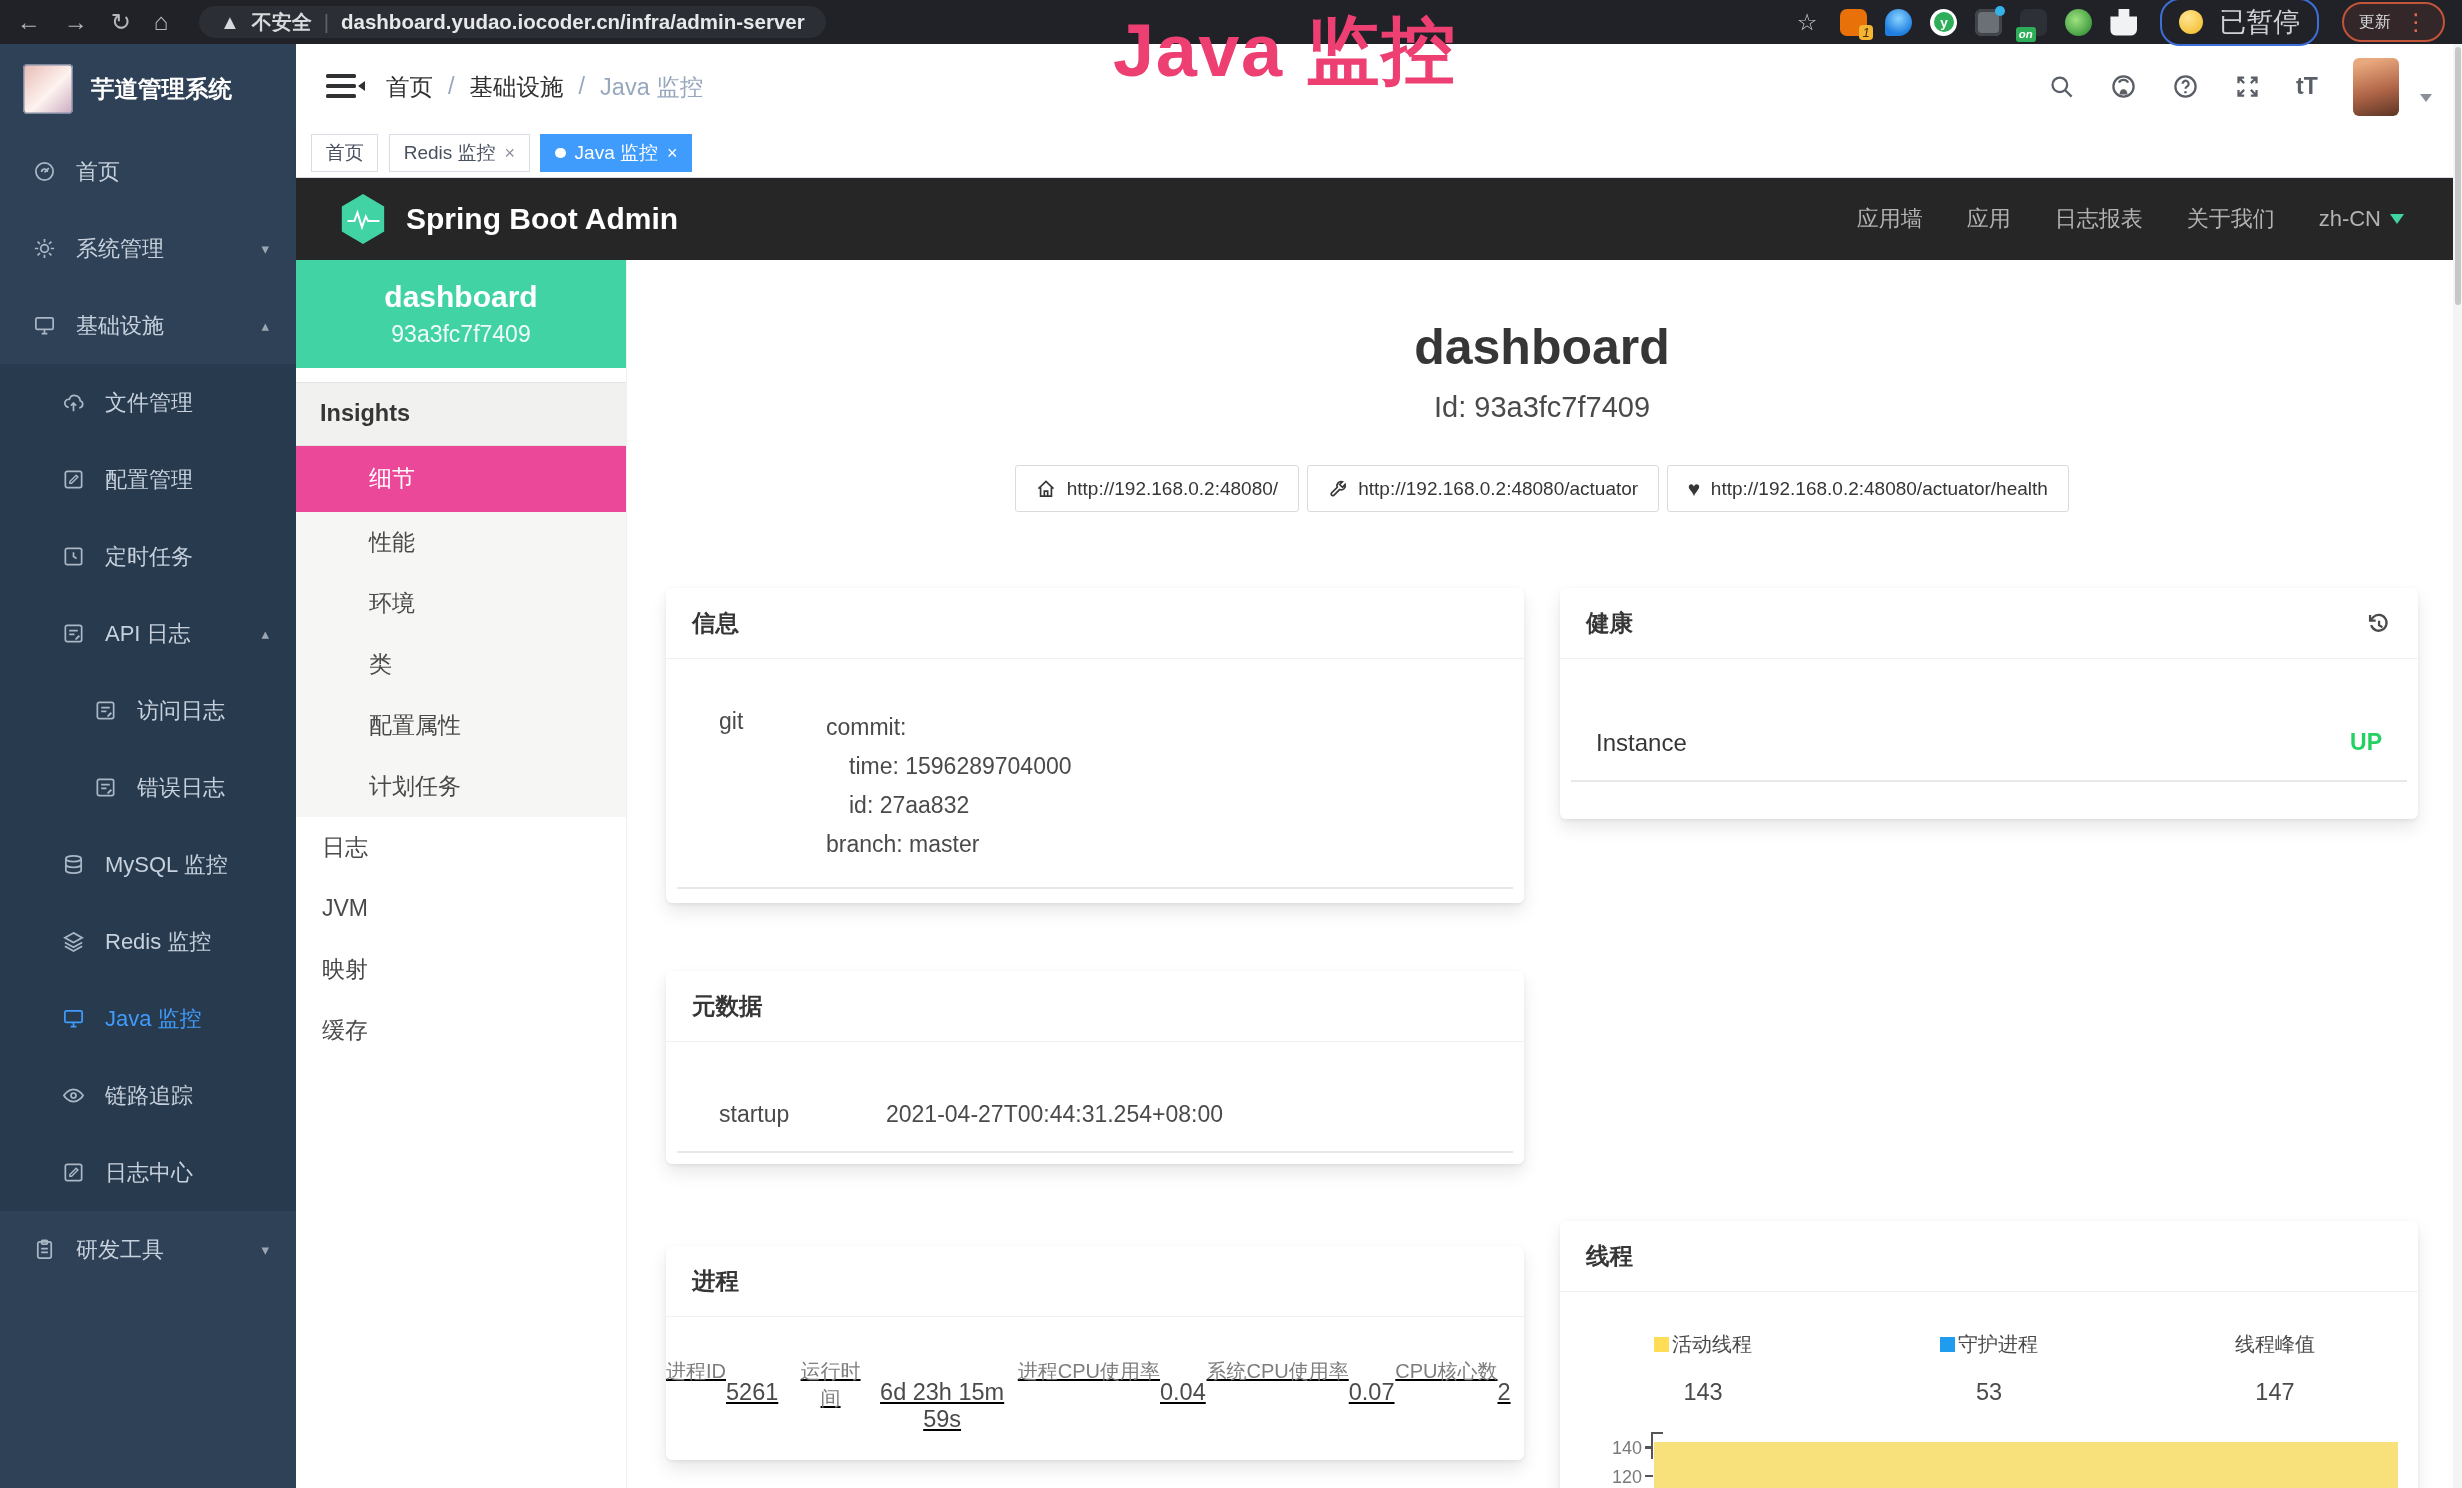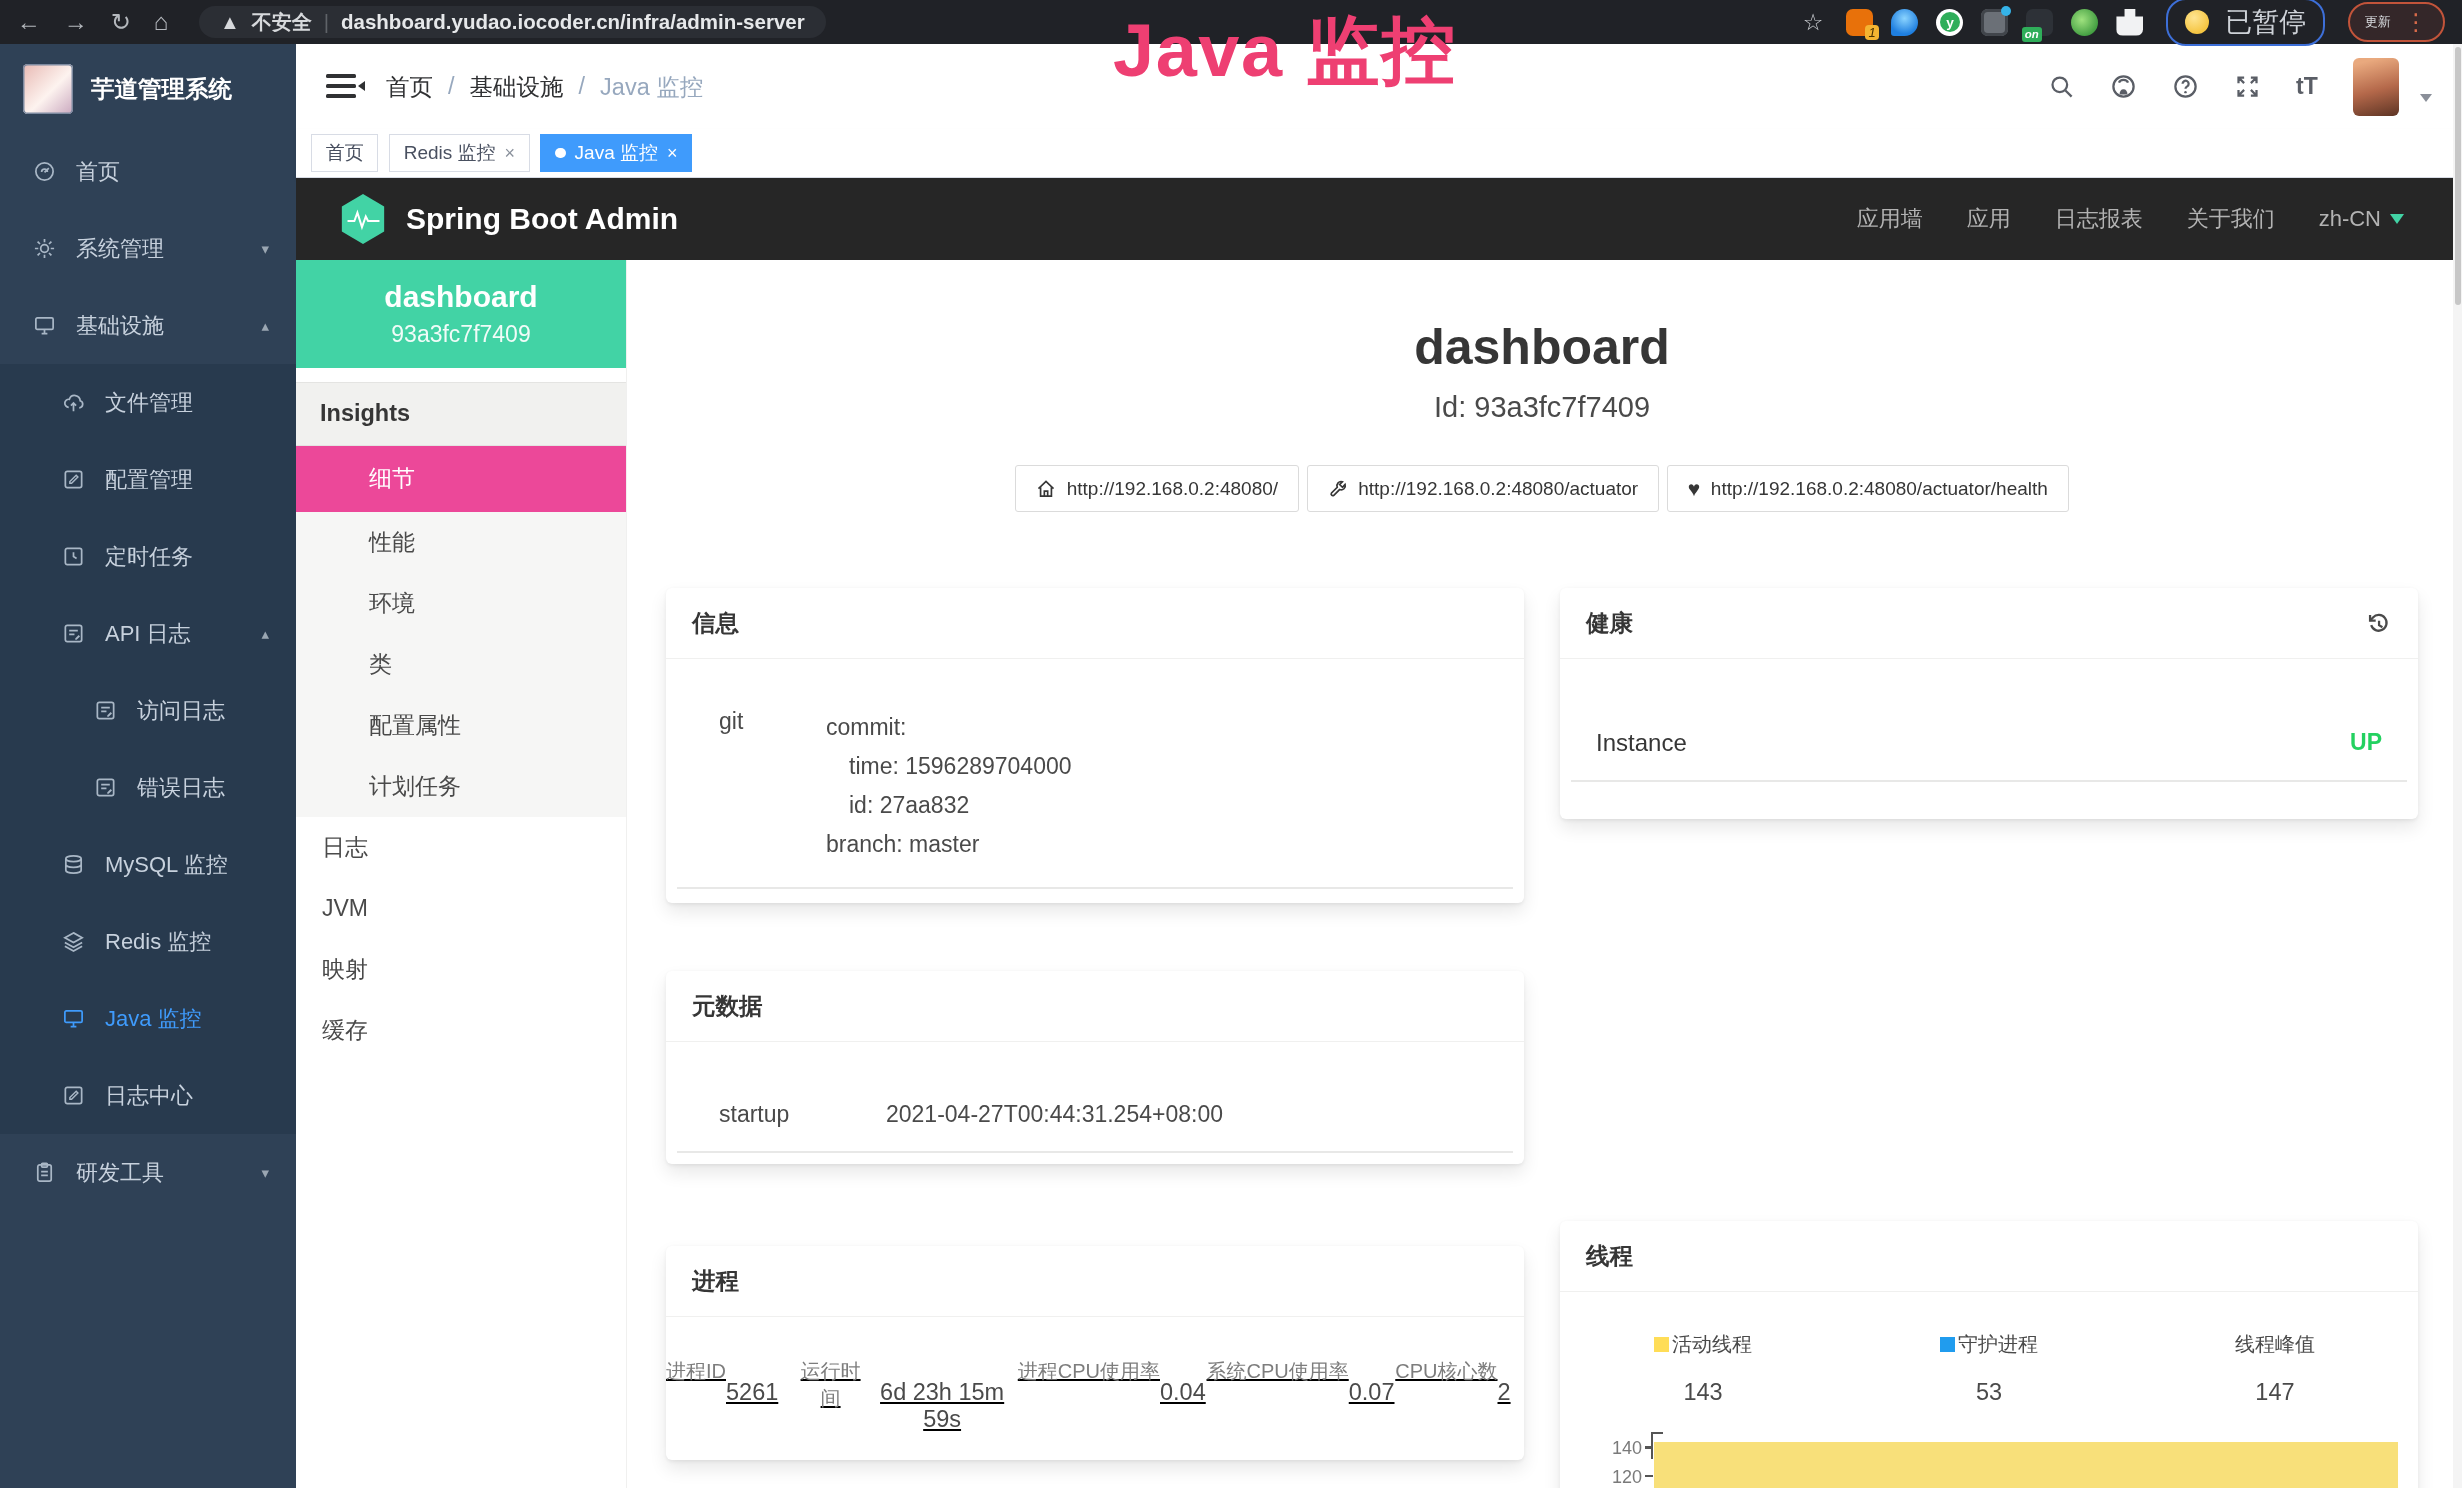--- a/index.html
+++ b/index.html
@@ -32,21 +32,21 @@
   .e5{background:#2d3137;}
   .e5 .bdg{position:absolute;left:-4.6px;bottom:-6px;background:#2fae5a;color:#fff;font-size:11.4px;
     border-radius:3px;padding:0 3px;line-height:14.4px;font-weight:bold;}
   .e6{background:radial-gradient(circle at 40% 40%,#9fe27f,#3f9b3f 75%);border-radius:50%;}
   .e7{background:#f1f2f3;clip-path:polygon(0 30%,30% 30%,30% 0,70% 0,70% 30%,100% 30%,100% 100%,0 100%);}
   .paused{display:flex;align-items:center;gap:16px;border:2.3px solid #3d6fd8;border-radius:20px;
     padding:3.8px 16.7px;font-size:27px;color:#ced2d8;}
   .emoji{width:24px;height:24px;border-radius:50%;background:radial-gradient(circle at 38% 32%,#ffe592,#f5c542 70%);}
   .update{display:flex;align-items:center;gap:13.7px;border:2.3px solid #c2543a;border-radius:20px;
     padding:4.6px 15px;background:rgba(194,84,58,.12);}
-  .update .lbl{font-size:13px;color:#d9dcdf;}
+  .update .lbl{font-size:16px;color:#d9dcdf;}
   .kebab{color:#d96b4a;font-size:23px;letter-spacing:0.8px;}
 
   
   .annot{position:absolute;left:1113px;top:1.5px;z-index:99;font-size:74px;font-weight:bold;
     color:#ee3f72;letter-spacing:1.5px;white-space:nowrap;}
 
   
   .main-row{display:flex;height:1445px;position:relative;}
   .sidebar{width:296px;background:#2f4156;flex-shrink:0;display:flex;flex-direction:column;}
   .logo-row{height:89px;display:flex;align-items:center;gap:18px;padding-left:23px;flex-shrink:0;}
@@ -411,20 +411,28 @@
           <span class="ic">
               <svg viewBox="0 0 30 30" width="23" height="23">
                 <use href="#i-mon"></use>
               </svg>
             </span>
           <span>Java 监控</span>
         </div>
         <div class="mi lvl1">
           <span class="ic">
               <svg viewBox="0 0 30 30" width="23" height="23">
+                <use href="#i-eye"></use>
+              </svg>
+            </span>
+          <span>链路追踪</span>
+        </div>
+        <div class="mi lvl1">
+          <span class="ic">
+              <svg viewBox="0 0 30 30" width="23" height="23">
                 <use href="#i-pen"></use>
               </svg>
             </span>
           <span>日志中心</span>
         </div>
       </div>
       <div class="mi lvl0">
         <span class="ic">
             <svg viewBox="0 0 30 30" width="23" height="23">
               <use href="#i-clip"></use>

